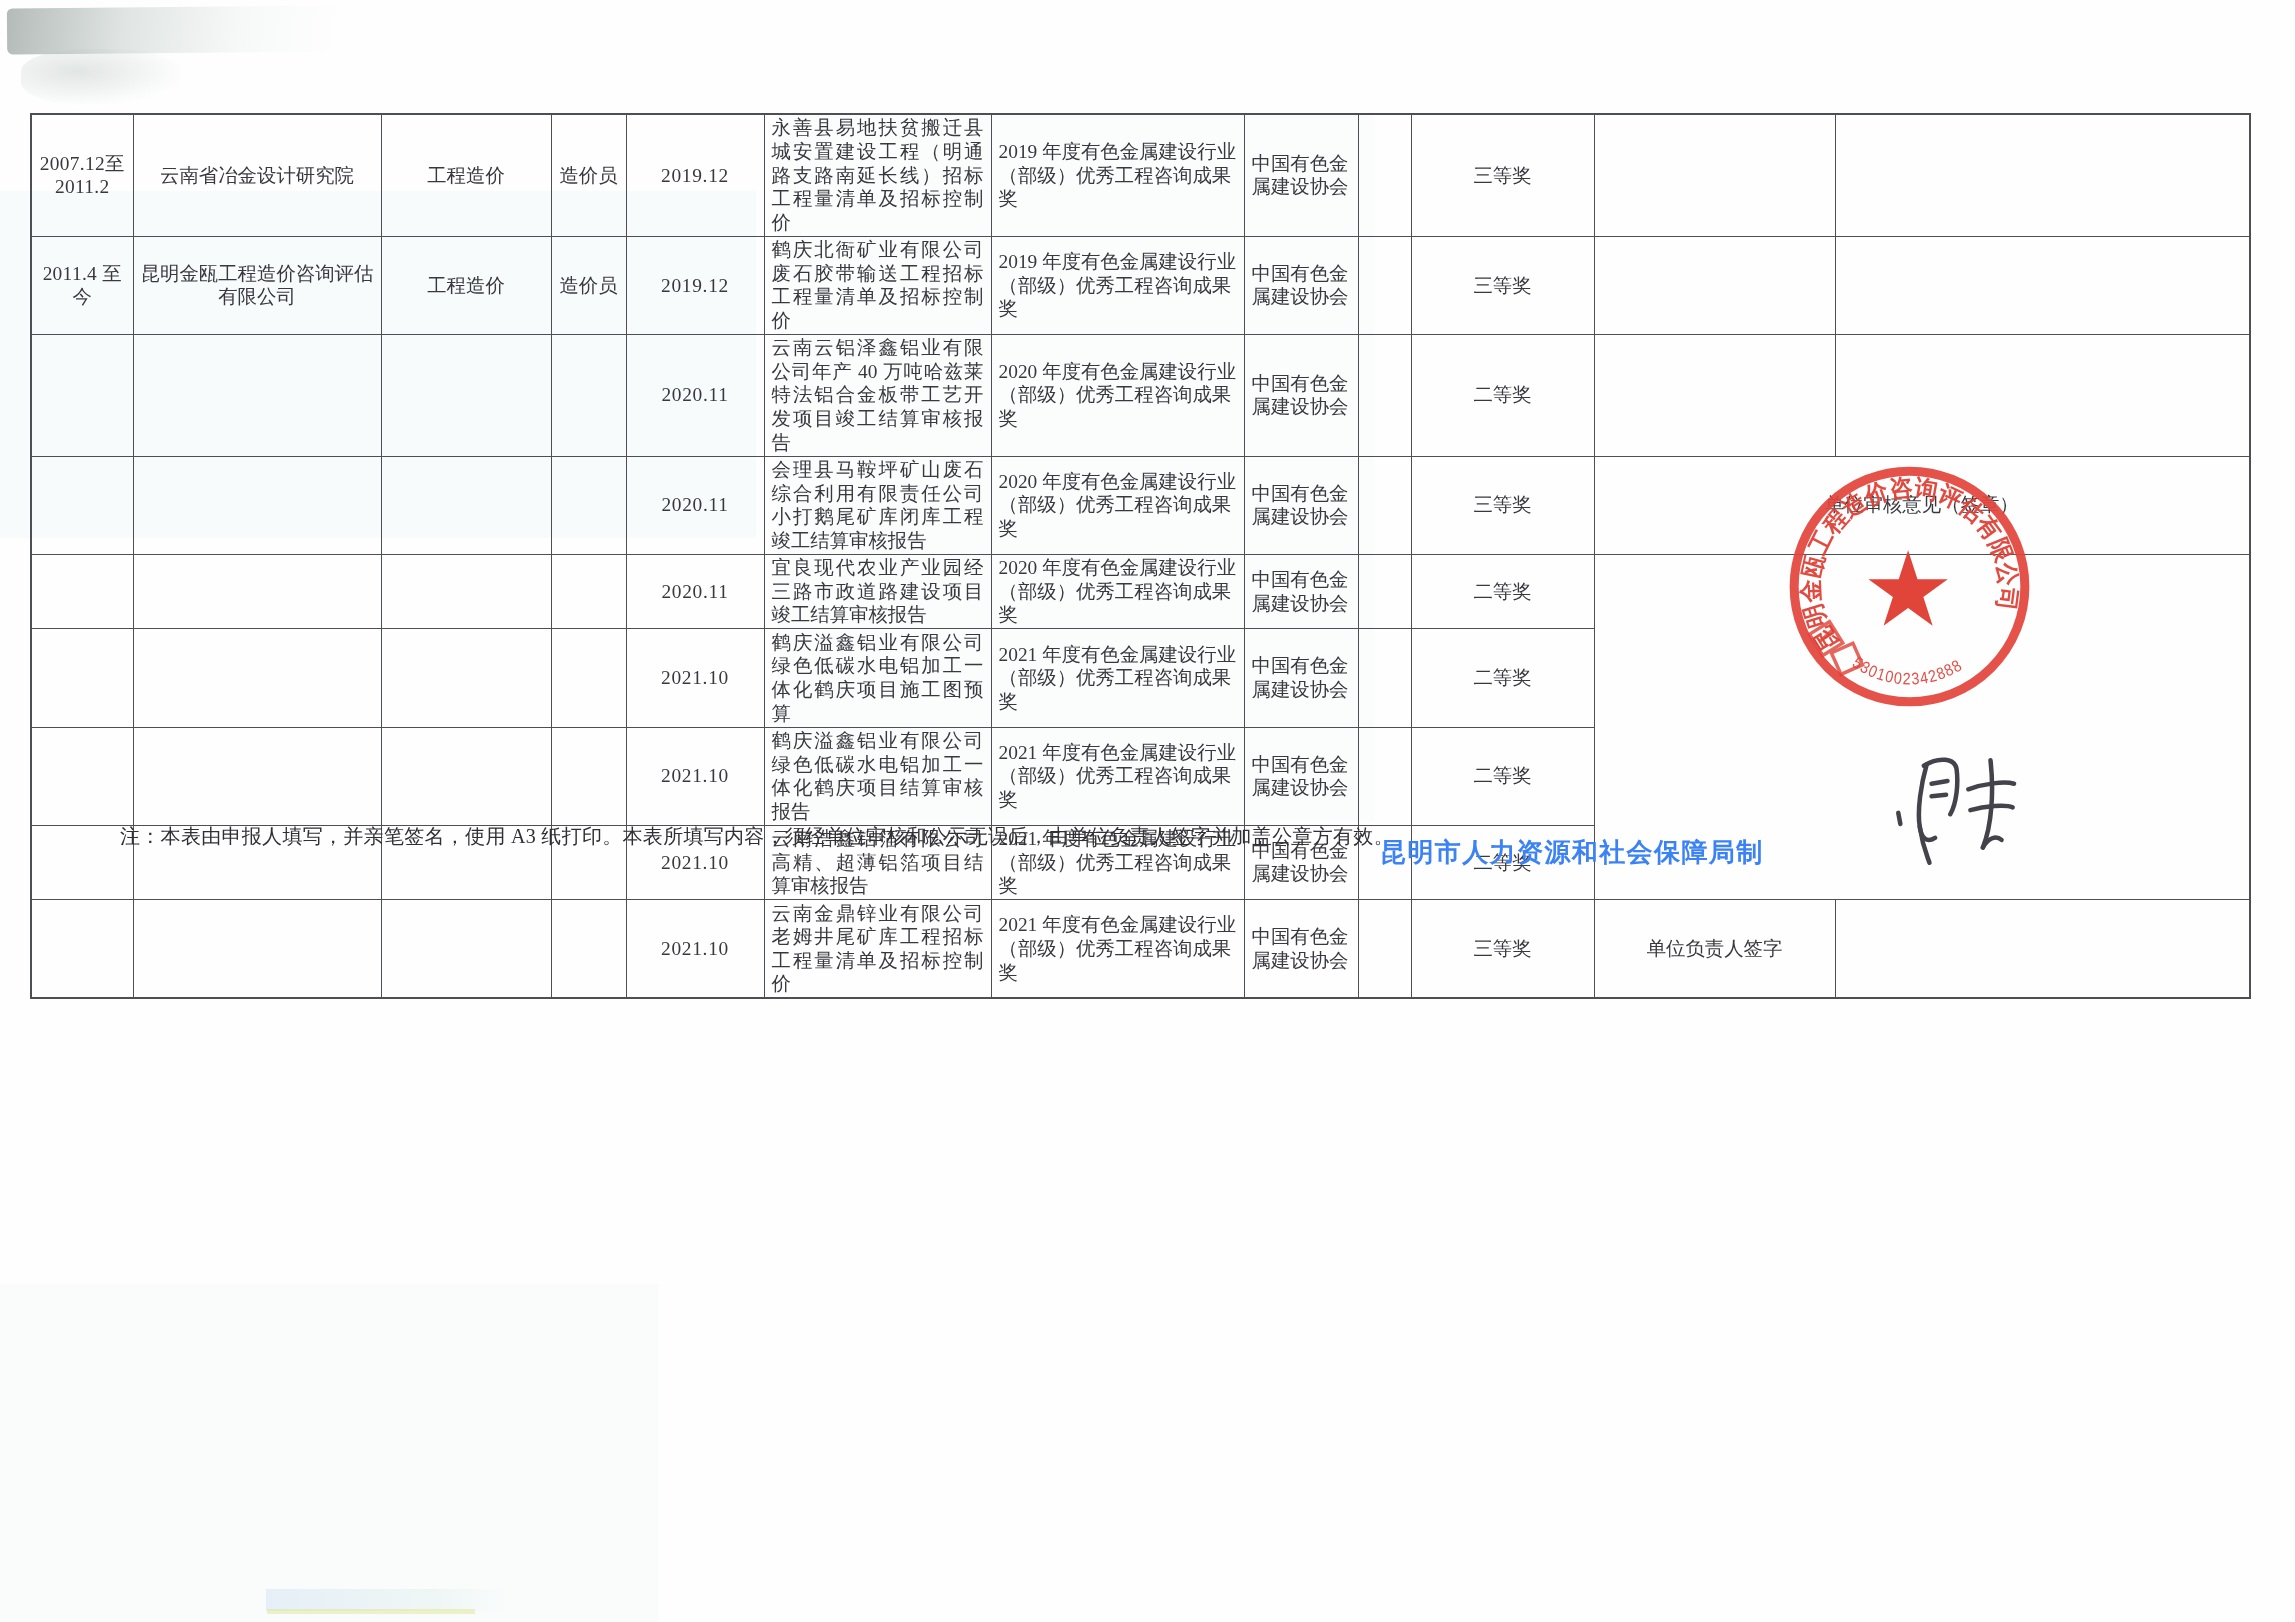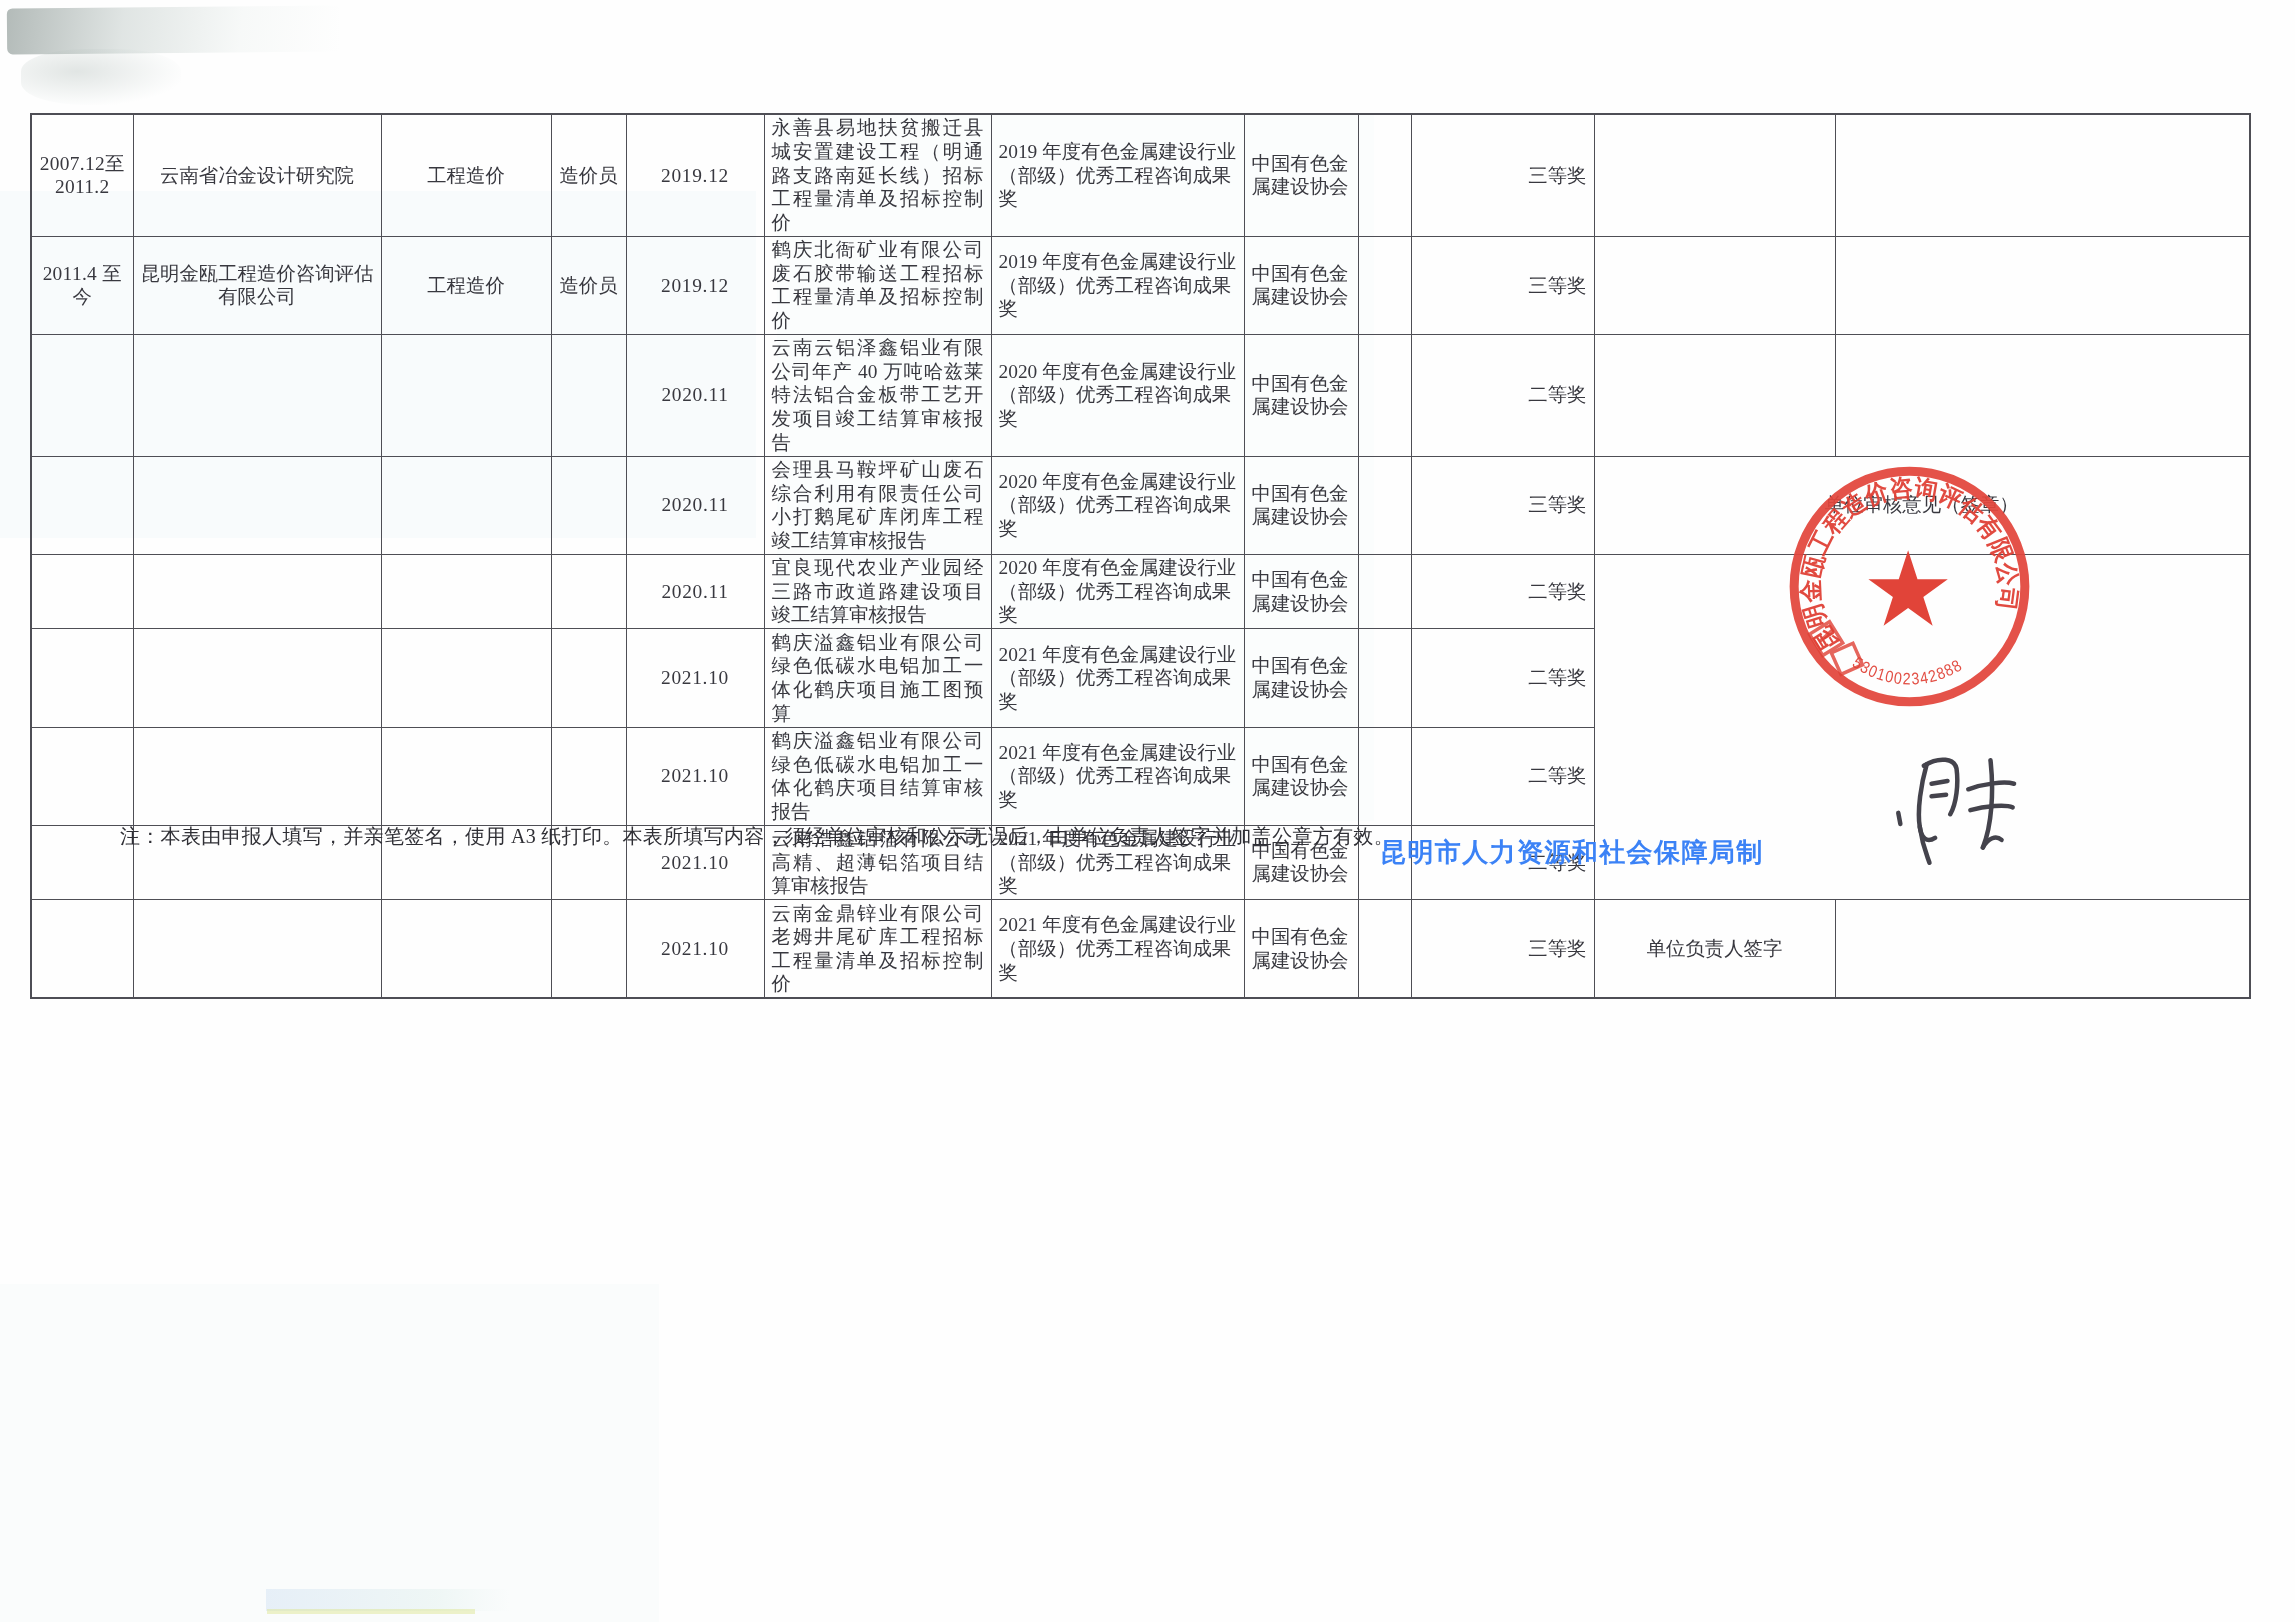--- a/index.html
+++ b/index.html
@@ -30,21 +30,21 @@
   tr.r5{height:67px;} tr.r6{height:78px;} tr.r7{height:65px;} tr.r8{height:69px;} tr.r9{height:69px;}
 
   td.c-period{text-align:center;word-break:break-all;letter-spacing:0.3px;}
   td.c-emp{text-align:center;font-size:19px;line-height:25px;padding:1.4px 8.3px;}
   td.c-prof,td.c-post{text-align:center;}
   td.c-date{text-align:center;letter-spacing:0.7px;}
   td.c-proj{text-align:justify;padding:2.1px 7px;line-height:23.6px;}
   td.c-award{text-align:left;padding:2.8px 9px;line-height:33px;margin-left:45px;}
   td.c-issuer{text-align:left;padding:2.8px 8.3px;line-height:26px;}
   td.c-gap{padding:0;}
-  td.c-level{text-align:right;padding-left:12.5px;margin-left:21px;}
+  td.c-level{text-align:center;padding-left:12.5px;margin-left:21px;}
   td.c-review{text-align:center;font-size:19.4px;}
   td.c-sign{text-align:center;}
 
   .footer-note{position:absolute;left:120px;top:823px;font-size:20px;color:#2f2f35;letter-spacing:0.3px;}
   .footer-issuer{position:absolute;left:1380px;top:827px;font-size:26px;font-weight:700;
     font-family:"Liberation Sans",sans-serif;color:#3b82f6;letter-spacing:1.4px;margin-top:8px;}
 
   .stamp{position:absolute;left:1774px;top:451px;width:271px;height:271px;}
   .signature{position:absolute;left:1874px;top:749px;width:208px;height:118px;}
 </style>

